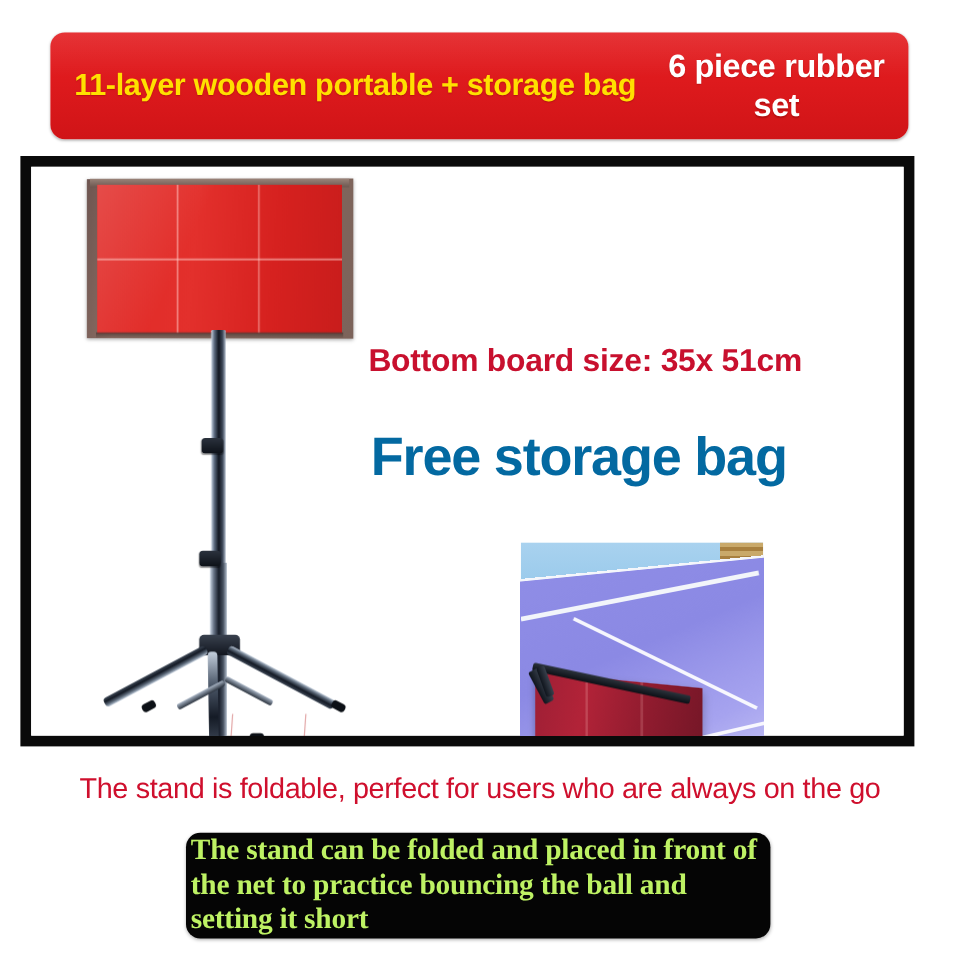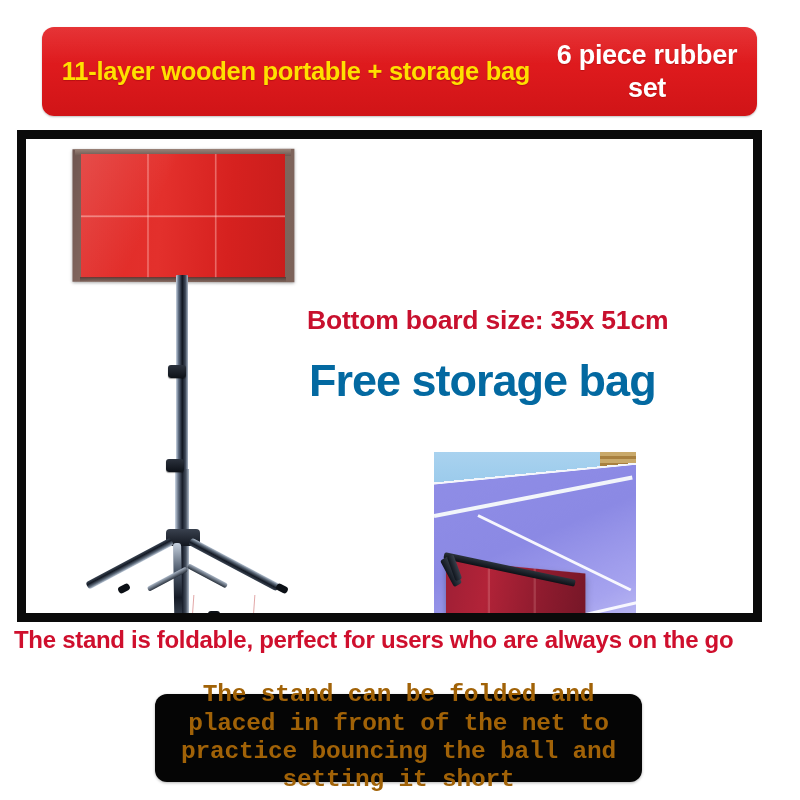--- a/index.html
+++ b/index.html
@@ -151,21 +151,21 @@
     border-left:1px solid rgba(190,60,60,.45);
     border-right:1px solid rgba(190,60,60,.45);
     border-bottom:1px solid rgba(190,60,60,.45);
     transform:skewX(-4deg);
   }
 
   
   .size-text{
     position:absolute;left:281px;top:146px;
     color:#c8102e;font-weight:bold;font-size:26.5px;letter-spacing:-0.2px;
-    font-family:"Liberation Sans", sans-serif;white-space:nowrap;margin-top:20px;
+    font-family:"Liberation Sans", sans-serif;white-space:nowrap;
   }
   .free-bag-text{
     position:absolute;left:283px;top:216px;
     color:#0369a1;font-weight:bold;font-size:45px;letter-spacing:-1px;
     font-family:"Liberation Sans", sans-serif;white-space:nowrap;
   }
 
   
   .inset{
     position:absolute;left:408px;top:313px;width:202px;height:292px;
@@ -224,37 +224,37 @@
     transform:rotate(62deg);transform-origin:left center;border-radius:2px;
   }
   .tt-legs2{
     position:absolute;left:16px;top:100px;width:26px;height:7px;
     background:linear-gradient(180deg,#39414d,#10151d);
     transform:rotate(70deg);transform-origin:left center;border-radius:2px;
   }
 
   
   .caption-red{
-    position:absolute;left:14px;top:626px;width:772px;
-    color:#cf0f2d;font-weight:bold;
+    position:absolute;left:14px;top:644px;width:772px;
+    text-align:center;color:#cf0f2d;font-weight:normal;
     font-size:24px;line-height:1.2;letter-spacing:-0.3px;
     font-family:"Liberation Sans", sans-serif;
   }
 
   
   .black-box{
     position:absolute;left:155px;top:694px;width:487px;height:88px;
     background:#050505;border-radius:12px;
     display:flex;align-items:center;justify-content:center;
     box-shadow:0 1px 3px rgba(0,0,0,.3);
   }
   .black-box-text{
-    color:#a16207;font-weight:bold;font-size:24.5px;line-height:1.16;
-    text-align:center;letter-spacing:-0.2px;
-    font-family:Liberation Mono, monospace;
+    color:#bef264;font-weight:bold;font-size:24.5px;line-height:1.16;
+    letter-spacing:-0.2px;
+    font-family:Liberation Serif, serif;
     padding:0 4px;
   }
 </style>
 </head>
 <body>
 
 <div id="root">
 
   <div class="banner">
     <div class="banner-left">11-layer wooden portable + storage bag</div>

